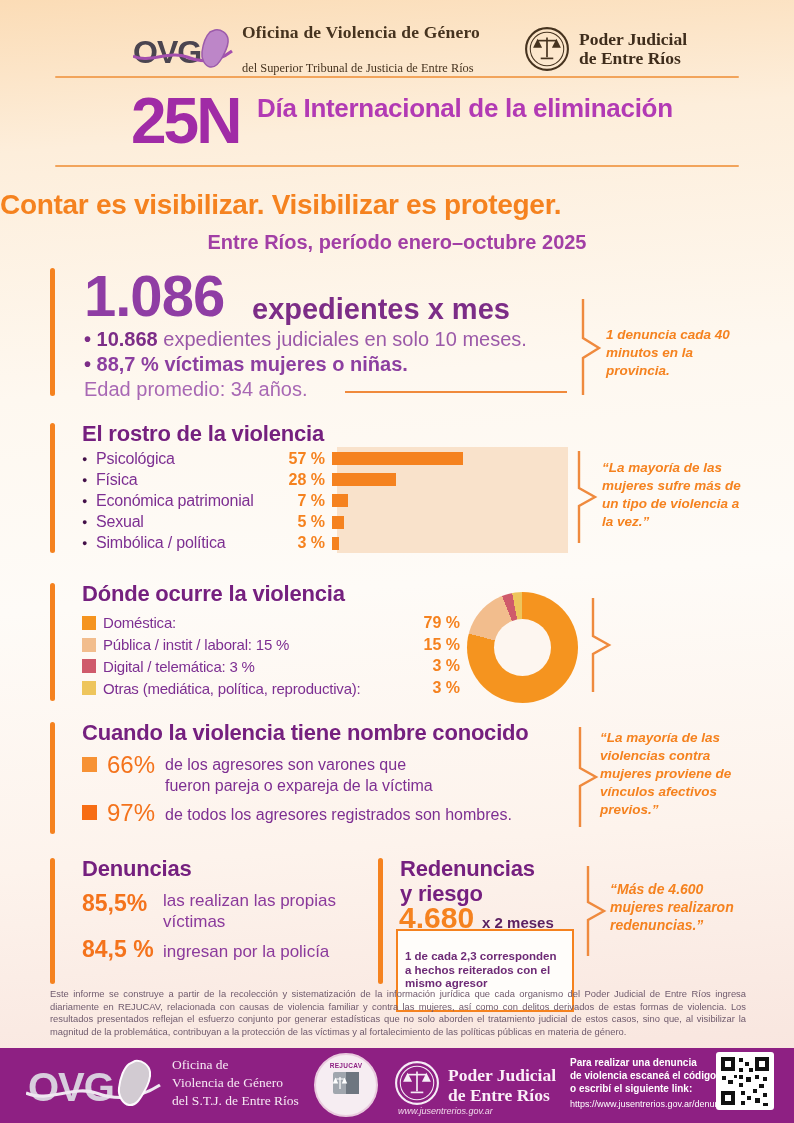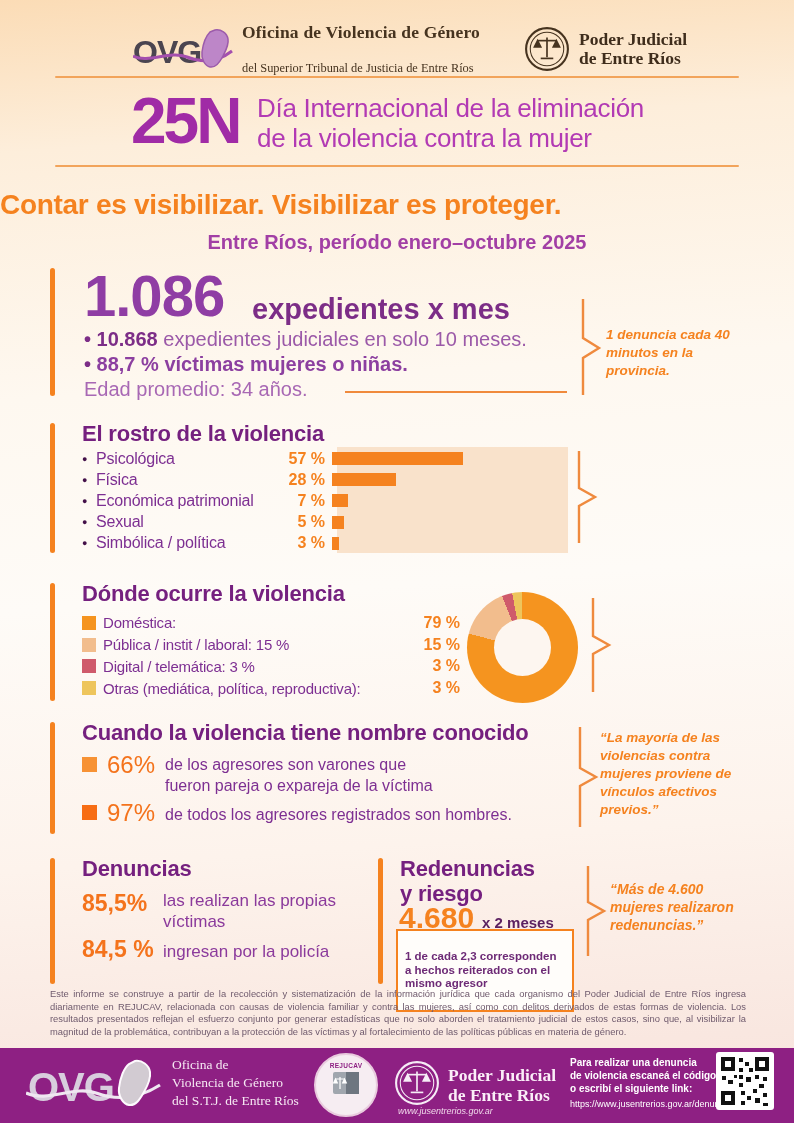--- a/index.html
+++ b/index.html
@@ -9,21 +9,21 @@
   
   .hdr-ovg{position:absolute;left:133px;top:22px;display:flex;align-items:center;gap:9px;}
   .ovg-org{font-family:"Liberation Serif",serif;color:#46331f;}
   .ovg-org .l1{font-size:17.5px;font-weight:600;letter-spacing:.2px;}
   .ovg-org .l2{font-size:12.4px;margin-top:18px;}
   .hdr-pj{position:absolute;left:524px;top:26px;display:flex;align-items:center;gap:9px;
     font-family:"Liberation Serif",serif;color:#3f2d1c;font-size:17.5px;line-height:19px;font-weight:600;}
   .rule{position:absolute;left:55px;width:684px;height:2px;background:#f2a45b;border-radius:2px;}
   
   .banner-badge{position:absolute;left:131px;top:84px;font-size:64px;font-weight:bold;color:#a02ba6;letter-spacing:-3px;}
-  .banner-title{position:absolute;left:257px;top:93px;font-size:26px;font-weight:normal;color:#b23ab4;line-height:30px;letter-spacing:-.3px;}
+  .banner-title{position:absolute;left:257px;top:93px;font-size:26px;font-weight:bold;color:#b23ab4;line-height:30px;letter-spacing:-.3px;}
   
   .intro-headline{position:absolute;left:0;top:189px;width:794px;font-size:28px;font-weight:bold;color:#f5821f;letter-spacing:-.3px;}
   .intro-sub{position:absolute;left:0;top:231px;width:794px;text-align:center;font-size:20px;font-weight:bold;color:#a23fa5;}
   
   .vbar{position:absolute;width:5px;background:#f5821f;border-radius:3px;}
   .sec-title{position:absolute;font-size:22px;font-weight:bold;color:#75207f;letter-spacing:-.2px;}
   .quote{position:absolute;font-weight:bold;font-style:italic;color:#f5821f;font-size:13.5px;line-height:18px;}
   .brkt{position:absolute;}
   
   .ks-number{position:absolute;left:84px;top:262px;font-size:58px;font-weight:bold;color:#8f3da4;letter-spacing:-1px;}
@@ -114,21 +114,20 @@
       <div>Poder Judicial</div>
       <div>de Entre Ríos</div>
     </div>
   </div>
 
   <div class="rule" style="top:76px;"></div>
 
   <div class="banner-badge">25N</div>
   <div class="banner-title">
     <div>Día Internacional de la eliminación</div>
-    <div>de la violencia contra la mujer</div>
   </div>
 
   <div class="rule" style="top:165px;"></div>
 
   <div class="intro-headline">Contar es visibilizar. Visibilizar es proteger.</div>
   <div class="intro-sub">Entre Ríos, período enero–octubre 2025</div>
 
   <div class="vbar" style="left:50px;top:268px;height:128px;"></div>
   <div class="ks-number">1.086</div>
   <div class="ks-label">expedientes x mes</div>
@@ -188,20 +187,21 @@
       <span class="vt-track">
           <span class="vt-fill" style="width: 3%; display: block;"></span>
         </span>
     </div>
   </div>
   <div class="brkt" style="left:574px;top:450px;">
     <svg width="26" height="94" viewBox="0 0 26 94">
         <polyline points="5,1 5,38 21,47 5,56 5,93" stroke="#ef8a3e" stroke-width="2.4" fill="none"></polyline>
       </svg>
   </div>
+  <div class="quote" style="left:602px;top:459px;width:146px;">“La mayoría de las mujeres sufre más de un tipo de violencia a la vez.”</div>
 
   <div class="vbar" style="left:50px;top:583px;height:118px;"></div>
   <div class="sec-title" style="left:82px;top:581px;">Dónde ocurre la violencia</div>
   <div class="pl-legend">
     <div class="pl-row">
       <span class="pl-sq" style="background: rgb(245, 148, 31);"></span>
       <span class="pl-label">Doméstica:</span>
       <span class="pl-pct">79 %</span>
     </div>
     <div class="pl-row">

